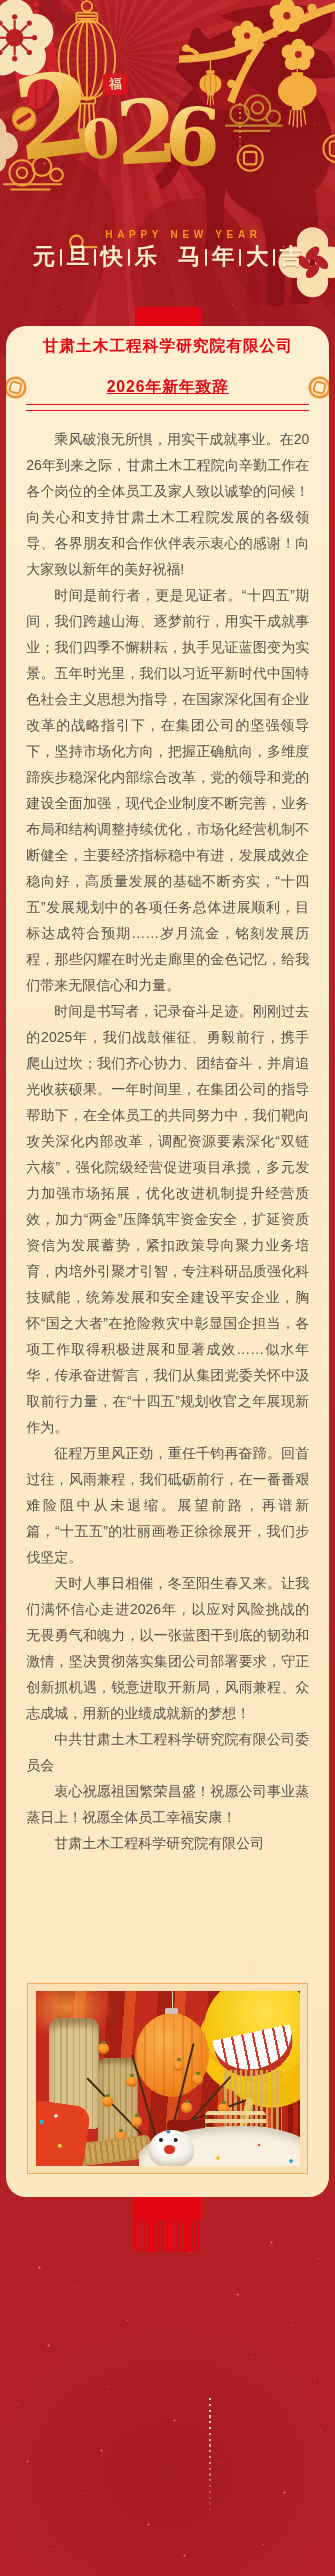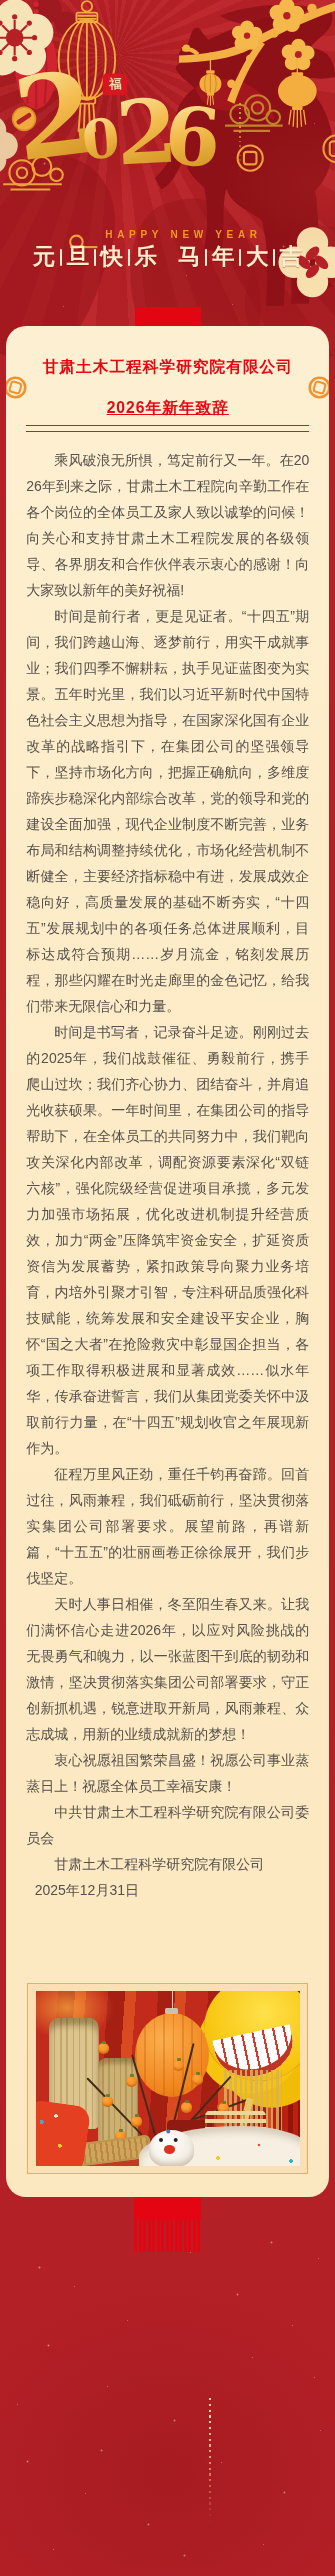--- a/index.html
+++ b/index.html
@@ -45,21 +45,21 @@
   .greet{position:absolute;left:0;top:246px;width:335px;z-index:7;display:flex;
     align-items:center;justify-content:center;gap:4.7px;}
   .greet .ch{color:#fceecd;font-size:22.5px;font-weight:bold;line-height:1;text-shadow:0 1px 1px rgba(100,8,10,.35);}
   .greet .bar{width:2.1px;height:17.3px;background:#fceecd;border-radius:1px;}
   .greet .gap{width:11.5px;}
   
   .tab{position:absolute;left:135px;top:307px;width:66px;height:23px;background:#e30511;z-index:8;}
   .card{position:absolute;left:6.3px;top:326px;width:323px;height:1871px;z-index:9;
     background:linear-gradient(180deg,#fdf0d2 0%,#fdecc8 30%,#fce8c0 100%);
     border-radius:20px;overflow:hidden;}
-  .card-inner{padding:32px 20px 0 20px;}
+  .card-inner{padding:11px 20px 0 20px;}
   .title{margin:0;text-align:center;color:#e60713;font-size:15.7px;font-weight:bold;letter-spacing:1px;line-height:1.1;}
   .title.sub{margin-top:23.6px;text-decoration:underline;}
   .rule{margin:8.4px auto 0 auto;width:283px;height:5.2px;
     border-top:1.6px solid #e2121c;border-bottom:1.6px solid #e2121c;}
   .bodytext{margin-top:15.7px;color:#56514b;font-size:14px;line-height:26px;text-align:justify;}
   .bodytext p{margin:0;text-indent:2em;word-break:break-all;}
   .bodytext p.sig-date{text-indent:.6em;}
   .coin-card{position:absolute;z-index:10;}
   
   .photo-frame{position:absolute;left:21px;bottom:23px;width:281px;height:191px;
@@ -373,29 +373,28 @@
   </div>
 
   <div class="tab"></div>
 
   <div class="card">
     <div class="card-inner">
       <h1 class="title">甘肃土木工程科学研究院有限公司</h1>
       <h2 class="title sub">2026年新年致辞</h2>
       <div class="rule"></div>
       <div class="bodytext">
-        <p>乘风破浪无所惧，笃定前行又一年。在2026年到来之际，甘肃土木工程院向辛勤工作在各个岗位的全体员工及家人致以诚挚的问候！向关心和支持甘肃土木工程院发展的各级领导、各界朋友和合作伙伴表示衷心的感谢！向大家致以新年的美好祝福!</p>
+        <p>乘风破浪无所惧，用实干成就事业。在2026年到来之际，甘肃土木工程院向辛勤工作在各个岗位的全体员工及家人致以诚挚的问候！向关心和支持甘肃土木工程院发展的各级领导、各界朋友和合作伙伴表示衷心的感谢！向大家致以新年的美好祝福!</p>
         <p>时间是前行者，更是见证者。“十四五”期间，我们跨越山海、逐梦前行，用实干成就事业；我们四季不懈耕耘，执手见证蓝图变为实景。五年时光里，我们以习近平新时代中国特色社会主义思想为指导，在国家深化国有企业改革的战略指引下，在集团公司的坚强领导下，坚持市场化方向，把握正确航向，多维度蹄疾步稳深化内部综合改革，党的领导和党的建设全面加强，现代企业制度不断完善，业务布局和结构调整持续优化，市场化经营机制不断健全，主要经济指标稳中有进，发展成效企稳向好，高质量发展的基础不断夯实，“十四五”发展规划中的各项任务总体进展顺利，目标达成符合预期……岁月流金，铭刻发展历程，那些闪耀在时光走廊里的金色记忆，给我们带来无限信心和力量。</p>
         <p>时间是书写者，记录奋斗足迹。刚刚过去的2025年，我们战鼓催征、勇毅前行，携手爬山过坎；我们齐心协力、团结奋斗，并肩追光收获硕果。一年时间里，在集团公司的指导帮助下，在全体员工的共同努力中，我们靶向攻关深化内部改革，调配资源要素深化“双链六核”，强化院级经营促进项目承揽，多元发力加强市场拓展，优化改进机制提升经营质效，加力“两金”压降筑牢资金安全，扩延资质资信为发展蓄势，紧扣政策导向聚力业务培育，内培外引聚才引智，专注科研品质强化科技赋能，统筹发展和安全建设平安企业，胸怀“国之大者”在抢险救灾中彰显国企担当，各项工作取得积极进展和显著成效……似水年华，传承奋进誓言，我们从集团党委关怀中汲取前行力量，在“十四五”规划收官之年展现新作为。</p>
-        <p>征程万里风正劲，重任千钧再奋蹄。回首过往，风雨兼程，我们砥砺前行，坚决贯彻落实集团公司部署要求。展望前路，再谱新篇，“十五五”的壮丽画卷正徐徐展开，我们步伐坚定。</p>
+        <p>征程万里风正劲，重任千钧再奋蹄。回首过往，风雨兼程，我们砥砺前行，在一番番艰难险阻中从未退缩。展望前路，再谱新篇，“十五五”的壮丽画卷正徐徐展开，我们步伐坚定。</p>
         <p>天时人事日相催，冬至阳生春又来。让我们满怀信心走进2026年，以应对风险挑战的无畏勇气和魄力，以一张蓝图干到底的韧劲和激情，坚决贯彻落实集团公司部署要求，守正创新抓机遇，锐意进取开新局，风雨兼程、众志成城，用新的业绩成就新的梦想！</p>
+        <p>中共甘肃土木工程科学研究院有限公司委员会</p>
         <p>衷心祝愿祖国繁荣昌盛！祝愿公司事业蒸蒸日上！祝愿全体员工幸福安康！</p>
-        <p>中共甘肃土木工程科学研究院有限公司委员会</p>
         <p>甘肃土木工程科学研究院有限公司</p>
-        <p class="sig-date">2025年12月31日</p>
       </div>
     </div>
 
     <svg class="coin-card" style="left:-4.2px;top:46px;" width="31" height="31" viewBox="0 0 60 60">
       <circle cx="26" cy="30" r="19" fill="none" stroke="#ef9331" stroke-width="5"></circle>
       <rect x="16" y="20" width="20" height="20" rx="5" fill="none" stroke="#ef9331" stroke-width="4" transform="rotate(15 26 30)"></rect>
     </svg>
     <svg class="coin-card" style="right:-4.2px;top:46px;" width="31" height="31" viewBox="0 0 60 60">
       <circle cx="34" cy="30" r="19" fill="none" stroke="#ef9331" stroke-width="5"></circle>
       <rect x="24" y="20" width="20" height="20" rx="5" fill="none" stroke="#ef9331" stroke-width="4" transform="rotate(15 34 30)"></rect>

